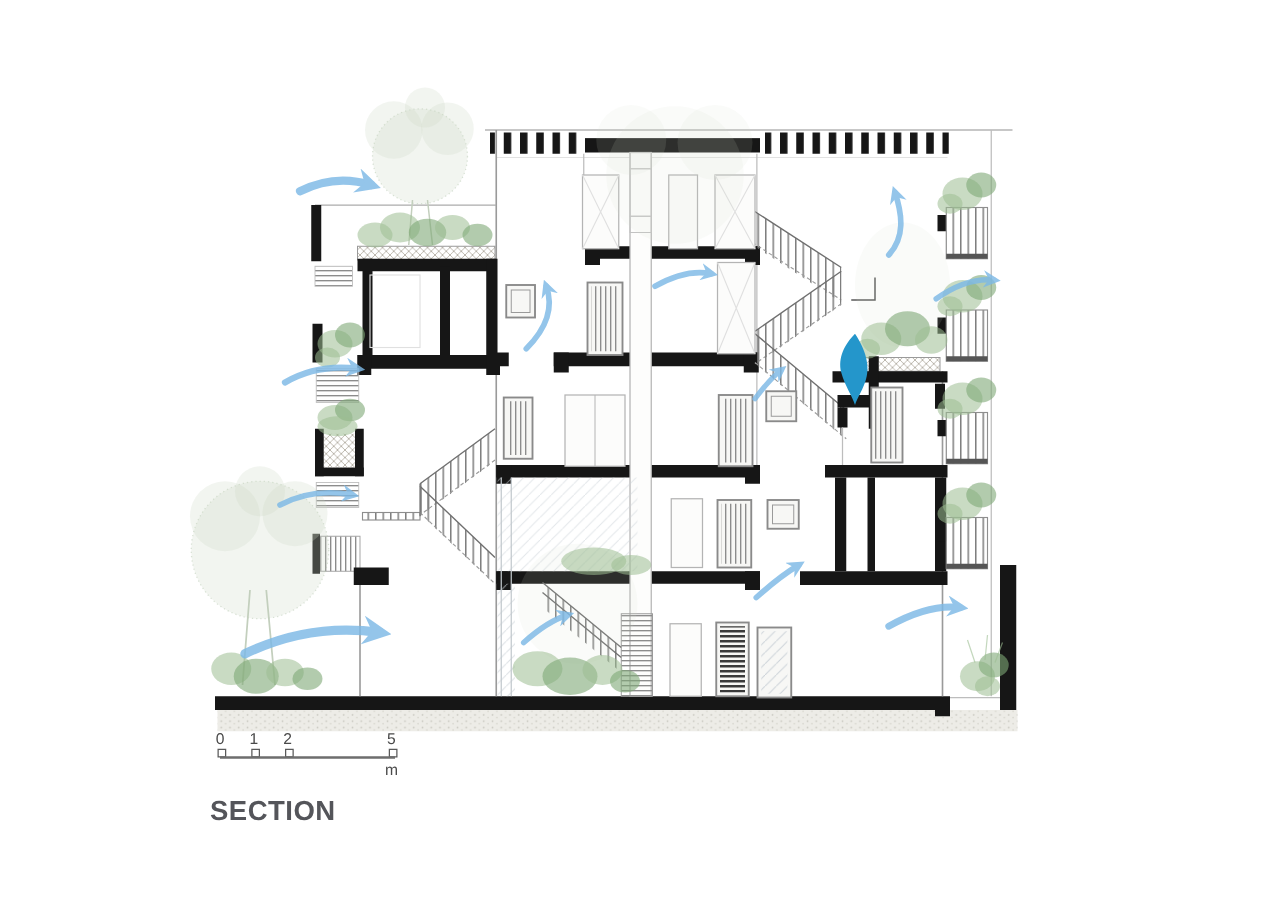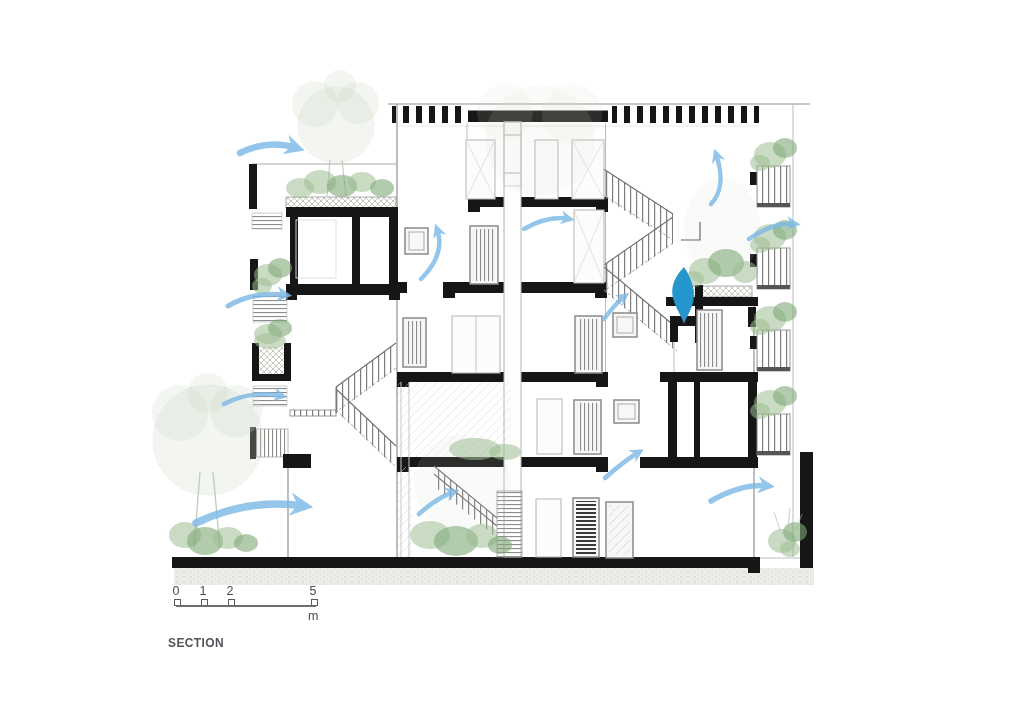--- a/index.html
+++ b/index.html
@@ -4,21 +4,21 @@
 <style>
   html,body{margin:0;padding:0;background:#ffffff;}
   .canvas{position:relative;width:1024px;height:724px;background:#ffffff;overflow:hidden;
           font-family:"Liberation Sans",sans-serif;}
   
   .scalebar{position:absolute;left:0;top:0;width:100%;height:100%;pointer-events:none;}
   .tick-label{position:absolute;width:16px;text-align:center;font-size:12.5px;color:#4a4a4a;}
   .tick-square{position:absolute;width:5px;height:5px;border:1px solid #5a5a5a;background:#fff;}
   .bar-line{position:absolute;height:2.4px;background:#6e6e6e;}
   .unit-label{position:absolute;font-size:12.5px;color:#4a4a4a;}
-  .sec-title{position:absolute;font-size:12px;font-weight:700;color:#54555a;letter-spacing:.4px;}
+  .sec-title{position:absolute;font-size:22px;font-weight:700;color:#54555a;letter-spacing:.4px;}
   
   .blk{fill:#161616;}
   .rail{stroke:#6f6f6f;stroke-width:1.1;fill:none;}
   .tread{stroke:#9a9a9a;stroke-width:.9;fill:none;stroke-dasharray:3,2.2;}
   .frame{fill:#f7f7f5;stroke:#8a8a8a;stroke-width:1.5;}
   .frame-thin{fill:#fcfcfb;stroke:#b4b4b4;stroke-width:1;}
   .faint{stroke:#e0e0e0;stroke-width:.9;fill:none;}
   .gline{stroke:#9a9a9a;stroke-width:1.3;}
   .gline-lt{stroke:#bdbdbd;stroke-width:1;}
   .canopy{fill:#ccdac6;opacity:.26;}

